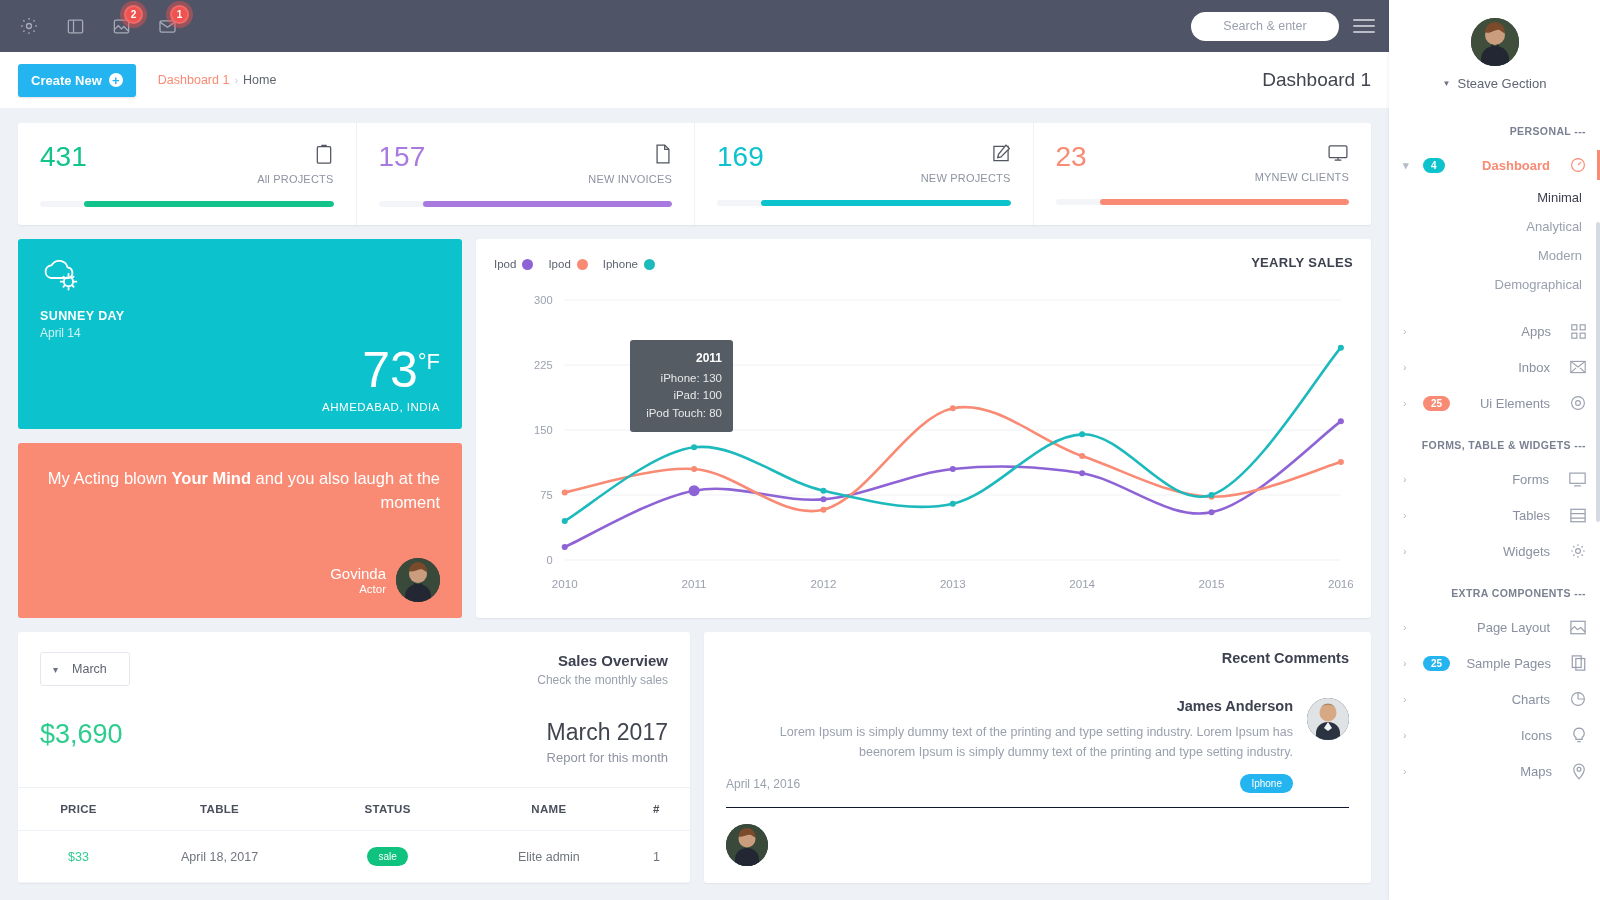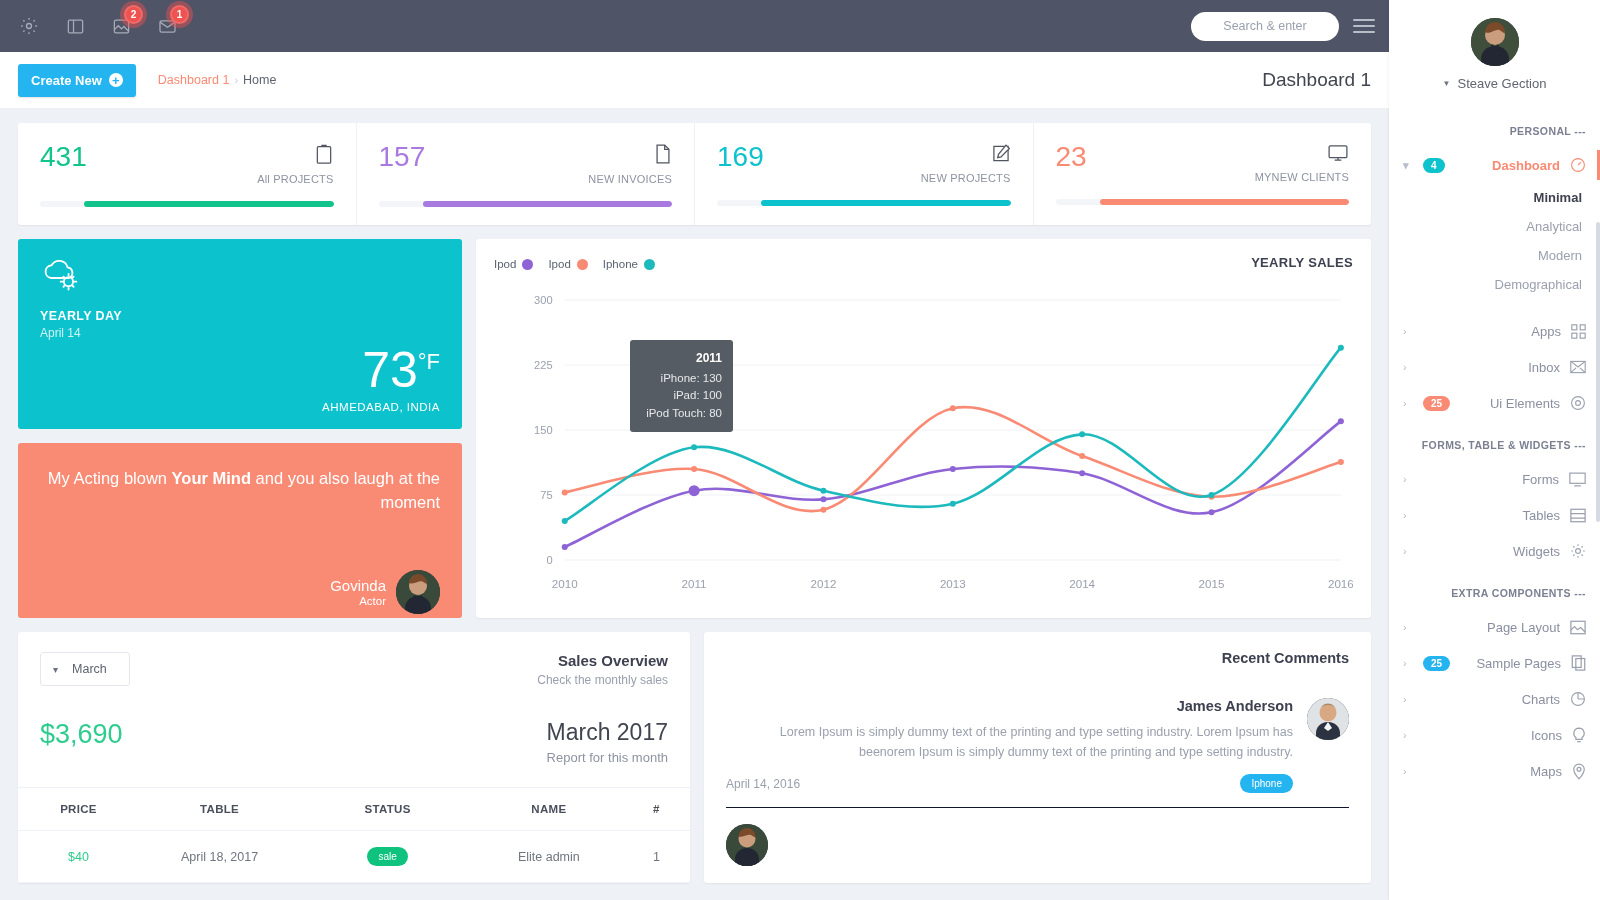--- a/index.html
+++ b/index.html
@@ -102,21 +102,21 @@
   .weather-temp { font-size: 50px; font-weight: 300; line-height: 1; }
   .weather-temp sup { font-size: 22px; vertical-align: super; }
   .weather-loc { font-size: 11.5px; letter-spacing: .5px; margin-top: 6px; }
 
   .actor-card {
     background: #f98a74; border-radius: 3px; color: #fff; padding: 24px 22px;
     height: 175px; position: relative; text-align: right;
   }
   .actor-quote { font-size: 16.5px; line-height: 1.45; font-weight: 300; }
   .actor-quote b { font-weight: bold; }
-  .actor-meta { position: absolute; right: 22px; bottom: 4px; display: flex; align-items: center; gap: 10px; }
+  .actor-meta { position: absolute; right: 22px; bottom: 16px; display: flex; align-items: center; gap: 10px; }
   .actor-names { text-align: right; }
   .actor-name { font-size: 15px; font-weight: 300; }
   .actor-role { font-size: 11.5px; margin-top: 1px; }
   .avatar {
     border-radius: 50%; background: #2e3440; overflow: hidden; flex: none;
     position: relative;
   }
   .avatar svg { display: block; }
 
   
@@ -205,29 +205,29 @@
   .nav-section { font-size: 10.5px; font-weight: bold; color: #7a8091; letter-spacing: .4px;
                  text-align: right; padding: 18px 14px 10px 14px; }
   .nav-item {
     display: flex; align-items: center; height: 36px; padding: 0 14px;
     font-size: 13px; color: #8a90a0; cursor: pointer; position: relative;
     flex-direction: row;
   }
   .nav-arrow { font-size: 11px; color: #b7bcc8; width: 14px; flex: none; }
   .nav-badge { font-size: 10px; color: #fff; border-radius: 9px; padding: 2px 8px;
                margin-left: 6px; font-weight: bold; }
-  .nav-label-wrap { margin-left: auto; display: flex; align-items: center; gap: 10px; }
+  .nav-label-wrap { margin-left: auto; display: flex; align-items: center; gap: 20px; }
   .nav-icon { color: #9aa0ae; display: flex; align-items: center; }
   .nav-item.active { color: #f98a74; font-weight: bold; }
   .nav-item.active .nav-icon { color: #f98a74; }
   .nav-item.active::after {
     content: ""; position: absolute; right: 0; top: 3px; bottom: 3px; width: 3px; background: #f98a74;
   }
   .nav-sub { text-align: right; font-size: 13px; color: #9aa0ae; padding: 7px 18px; cursor: pointer; }
-  .nav-sub.current { color: #3d4150; font-weight: bold; }
+  .nav-sub.current { color: #3d4150; font-weight: normal; }
   .sb-scroll { position: absolute; right: 0; top: 222px; width: 4px; height: 300px;
                background: #d6dae2; border-radius: 2px; }
 </style>
 </head>
 <body>
 
 <div class="app">
 
   <div class="content-col">
 
@@ -367,21 +367,21 @@
         <div class="col-left">
 
           <div class="weather-card">
             <div>
               <svg width="46" height="38" viewBox="0 0 50 40" fill="none" stroke="#fff" stroke-width="2" stroke-linecap="round">
                 <path d="M12 20a7 7 0 0 1 .6-13.9A9.5 9.5 0 0 1 30 8.5a6 6 0 0 1 1.5 11.5z"></path>
                 <circle cx="31" cy="24" r="5"></circle>
                 <path d="M31 15.5v2M31 30.5v2M22.5 24h2M37.5 24h2M25.5 18.5l1.4 1.4M35.1 28.1l1.4 1.4M36.5 18.5l-1.4 1.4M26.9 28.1l-1.4 1.4"></path>
               </svg>
             </div>
-            <div class="weather-top-label">YEARLY DAY</div>
+            <div class="weather-top-label">SUNNEY DAY</div>
             <div class="weather-date">April 14</div>
             <div class="weather-temp-wrap">
               <div class="weather-temp">
                 <span>73</span><sup>°F</sup>
               </div>
               <div class="weather-loc">AHMEDABAD, INDIA</div>
             </div>
           </div>
 
           <div class="actor-card">
@@ -502,21 +502,21 @@
               <tr>
                 <th class="col-price">PRICE</th>
                 <th class="col-date">TABLE</th>
                 <th class="col-status">STATUS</th>
                 <th class="col-name">NAME</th>
                 <th class="col-hash">#</th>
               </tr>
             </thead>
             <tbody>
               <tr>
-                <td class="price-cell">$40</td>
+                <td class="price-cell">$33</td>
                 <td>April 18, 2017</td>
                 <td>
                   <span class="pill pill-sale">sale</span>
                 </td>
                 <td>Elite admin</td>
                 <td>1</td>
               </tr>
             </tbody>
           </table>
         </div>

